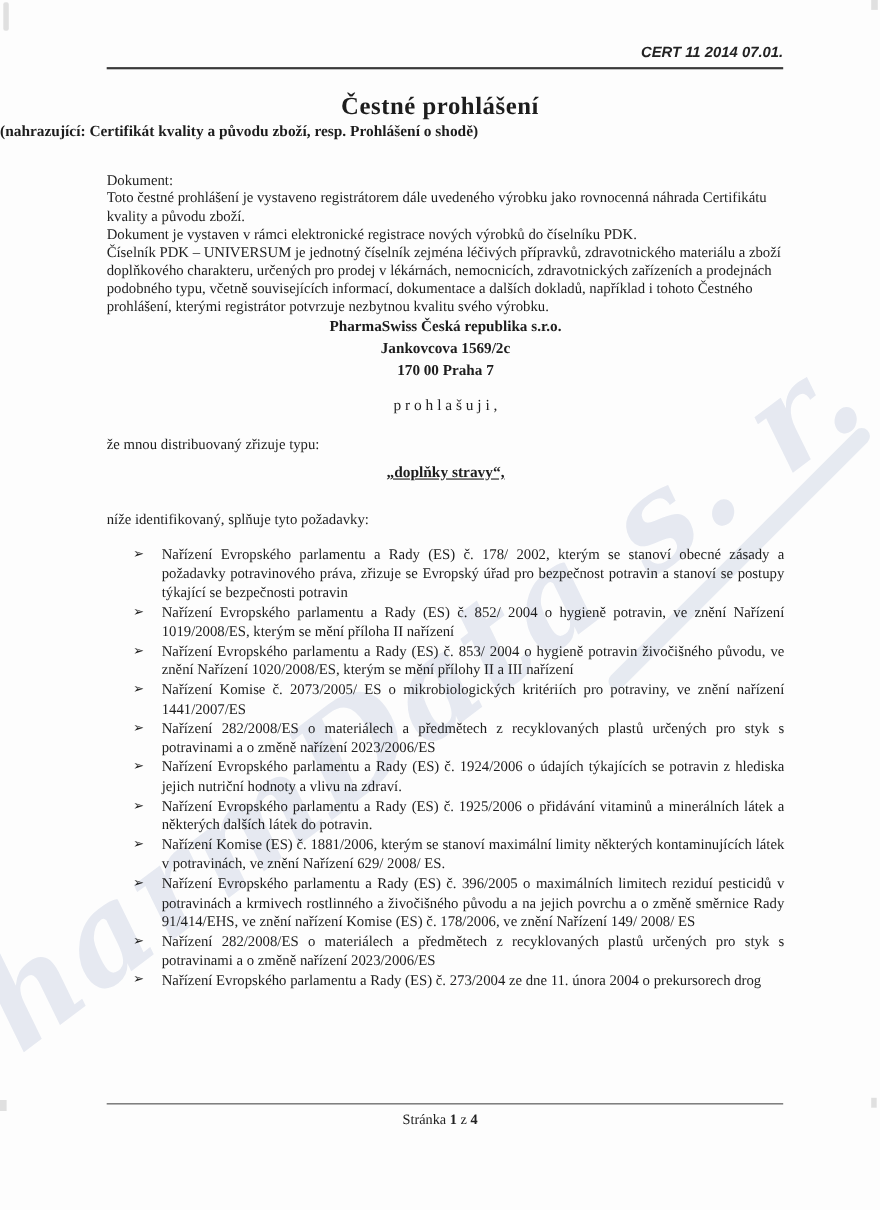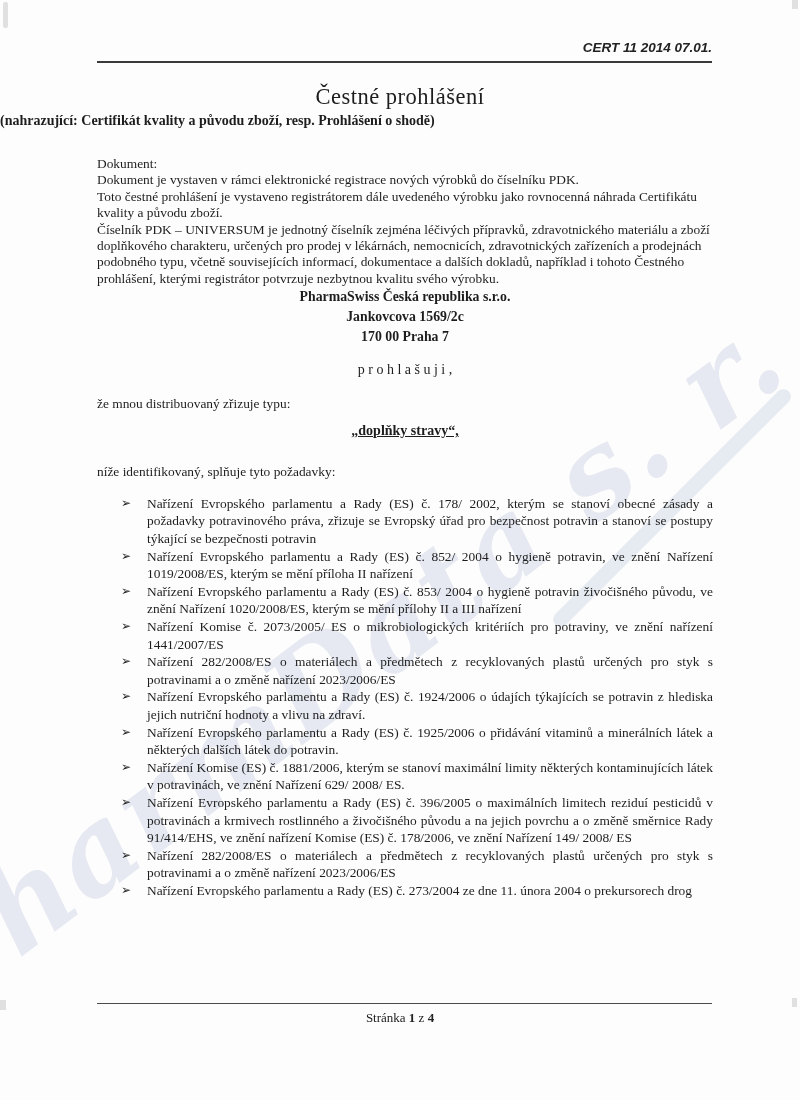--- a/index.html
+++ b/index.html
@@ -40,21 +40,21 @@
   .footer {
     position: absolute; top: 1010px; left: 0; width: 100%;
     text-align: center;
     font-family: Liberation Serif, serif;
     font-size: 13px; color: #222; z-index: 2;
   }
   .footer .b { font-weight: bold; }
   
   .title {
     position: absolute; top: 84px; left: 0; width: 100%;
-    text-align: center; font-size: 22.5px; font-weight: normal;
+    text-align: center; font-size: 22.5px; font-weight: bold;
     letter-spacing: .5px; z-index: 2;
   }
   .subtitle {
     position: absolute; top: 113px; left: 0; width: 100%;
     text-align: left; font-size: 14px; font-weight: bold; z-index: 2;
   }
   
   .body {
     position: absolute; top: 156px; left: 97px; width: 616px;
     font-size: 13.4px; line-height: 16.4px; z-index: 2;
@@ -102,22 +102,22 @@
 
   <div class="header-code">CERT 11 2014 07.01.</div>
   <div class="rule top-rule"></div>
 
   <div class="title">Čestné prohlášení</div>
   <div class="subtitle">(nahrazující: Certifikát kvality a původu zboží, resp. Prohlášení o shodě)</div>
 
   <div class="body">
     <div class="para">Dokument:</div>
     <div>
+        <div class="para">Toto čestné prohlášení je vystaveno registrátorem dále uvedeného výrobku jako rovnocenná náhrada Certifikátu kvality a původu zboží.</div>
         <div class="para">Dokument je vystaven v rámci elektronické registrace nových výrobků do číselníku PDK.</div>
-        <div class="para">Toto čestné prohlášení je vystaveno registrátorem dále uvedeného výrobku jako rovnocenná náhrada Certifikátu kvality a původu zboží.</div>
         <div class="para">Číselník PDK – UNIVERSUM je jednotný číselník zejména léčivých přípravků, zdravotnického materiálu a zboží doplňkového charakteru, určených pro prodej v lékárnách, nemocnicích, zdravotnických zařízeních a prodejnách podobného typu, včetně souvisejících informací, dokumentace a dalších dokladů, například i tohoto Čestného prohlášení, kterými registrátor potvrzuje nezbytnou kvalitu svého výrobku.</div>
       </div>
 
     <div class="company-line">PharmaSwiss Česká republika s.r.o.</div>
     <div class="company-line">Jankovcova 1569/2c</div>
     <div class="company-line">170 00 Praha 7</div>
 
     <div class="declare-word">p r o h l a š u j i ,</div>
 
     <div class="product-intro">že mnou distribuovaný zřizuje typu:</div>

